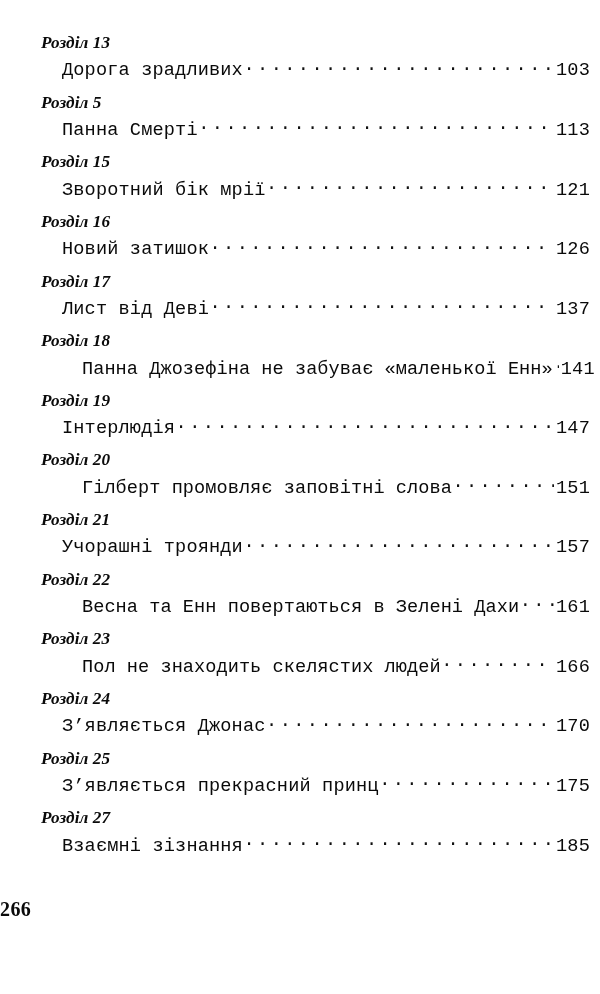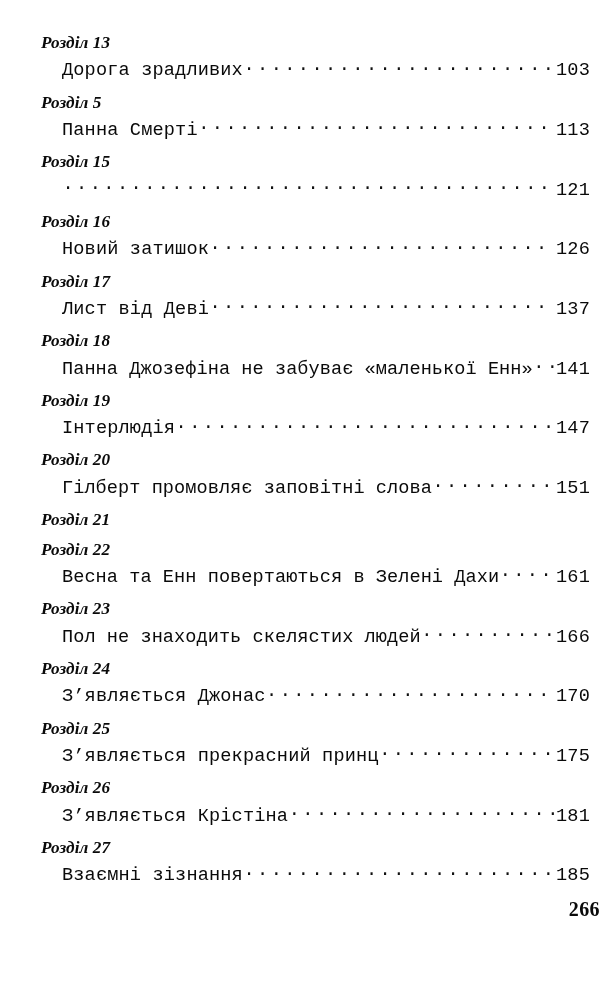--- a/index.html
+++ b/index.html
@@ -90,28 +90,28 @@
 
   .entry-page {
     flex: 0 0 auto;
     text-align: right;
     min-width: 32px;
     padding-left: 1px;
     letter-spacing: 0.2px;
   }
 
   
-  .tight .entry-title { letter-spacing: 0.05px; }
+  .tight .entry-title { letter-spacing: 0.05px; margin-left: 20px; }
 
   .folio {
     position: absolute;
     left: 0;
     right: 0;
     bottom: 32px;
-    text-align: right;
+    text-align: left;
     font-size: 20px;
     font-weight: bold;
     letter-spacing: 0.4px;
   }
 </style>
 </head>
 <body>
 
 <div class="page">
   <ul class="toc-list" id="toc-list">
@@ -127,20 +127,21 @@
         <span class="chapter-label">Розділ 5</span>
         <div class="entry-line">
           <span class="entry-title">Панна Смерті</span>
           <span class="leader"></span>
           <span class="entry-page">113</span>
         </div>
       </li>
       <li class="toc-entry">
         <span class="chapter-label">Розділ 15</span>
         <div class="entry-line">
+          <span class="entry-title">Зворотний бік мрії</span>
           <span class="leader"></span>
           <span class="entry-page">121</span>
         </div>
       </li>
       <li class="toc-entry">
         <span class="chapter-label">Розділ 16</span>
         <div class="entry-line">
           <span class="entry-title">Новий затишок</span>
           <span class="leader"></span>
           <span class="entry-page">126</span>
@@ -173,20 +174,25 @@
       <li class="toc-entry">
         <span class="chapter-label">Розділ 20</span>
         <div class="entry-line tight">
           <span class="entry-title">Гілберт промовляє заповітні слова</span>
           <span class="leader"></span>
           <span class="entry-page">151</span>
         </div>
       </li>
       <li class="toc-entry">
         <span class="chapter-label">Розділ 21</span>
+        <div class="entry-line">
+          <span class="entry-title">Учорашні троянди</span>
+          <span class="leader"></span>
+          <span class="entry-page">157</span>
+        </div>
       </li>
       <li class="toc-entry">
         <span class="chapter-label">Розділ 22</span>
         <div class="entry-line tight">
           <span class="entry-title">Весна та Енн повертаються в Зелені Дахи</span>
           <span class="leader"></span>
           <span class="entry-page">161</span>
         </div>
       </li>
       <li class="toc-entry">
@@ -204,28 +210,20 @@
           <span class="leader"></span>
           <span class="entry-page">170</span>
         </div>
       </li>
       <li class="toc-entry">
         <span class="chapter-label">Розділ 25</span>
         <div class="entry-line">
           <span class="entry-title">З’являється прекрасний принц</span>
           <span class="leader"></span>
           <span class="entry-page">175</span>
-        </div>
-      </li>
-      <li class="toc-entry">
-        <span class="chapter-label">Розділ 26</span>
-        <div class="entry-line">
-          <span class="entry-title">З’являється Крістіна</span>
-          <span class="leader"></span>
-          <span class="entry-page">181</span>
         </div>
       </li>
       <li class="toc-entry">
         <span class="chapter-label">Розділ 27</span>
         <div class="entry-line">
           <span class="entry-title">Взаємні зізнання</span>
           <span class="leader"></span>
           <span class="entry-page">185</span>
         </div>
       </li>

